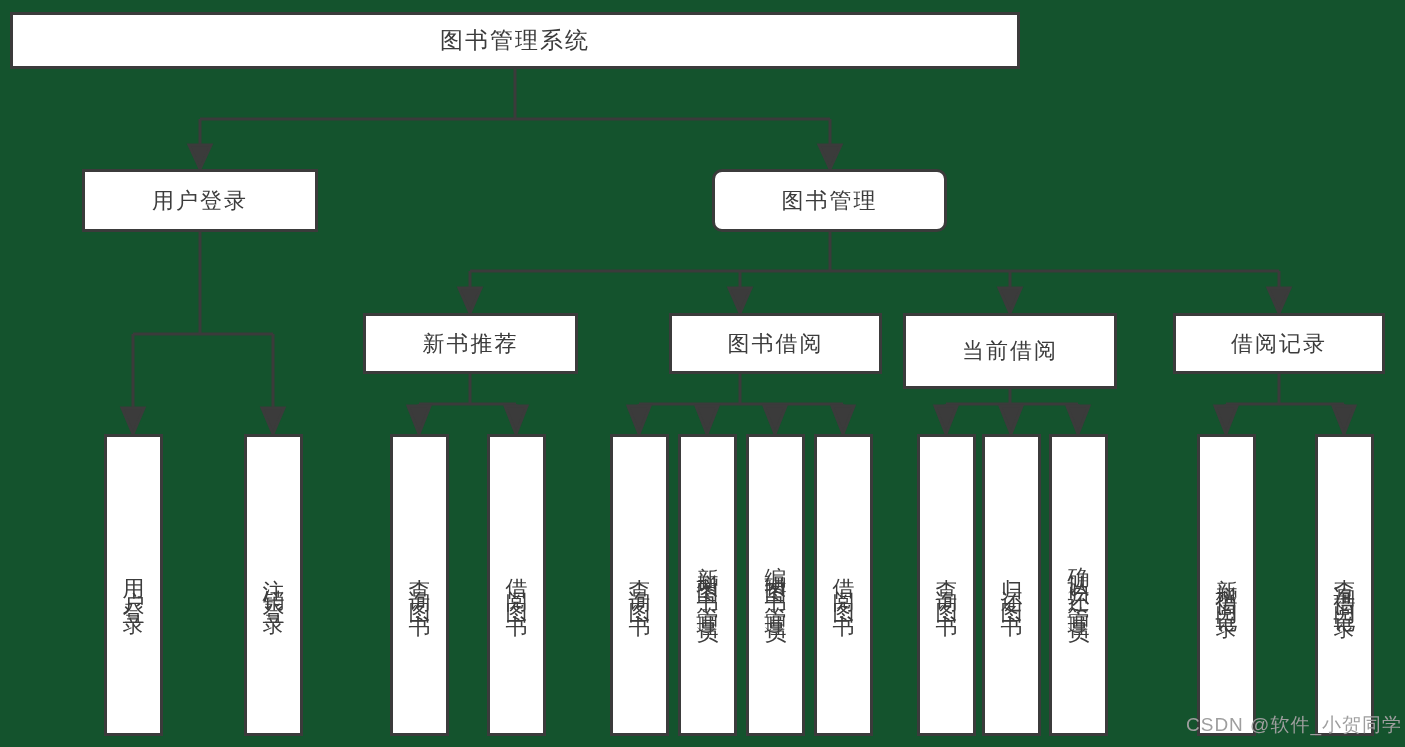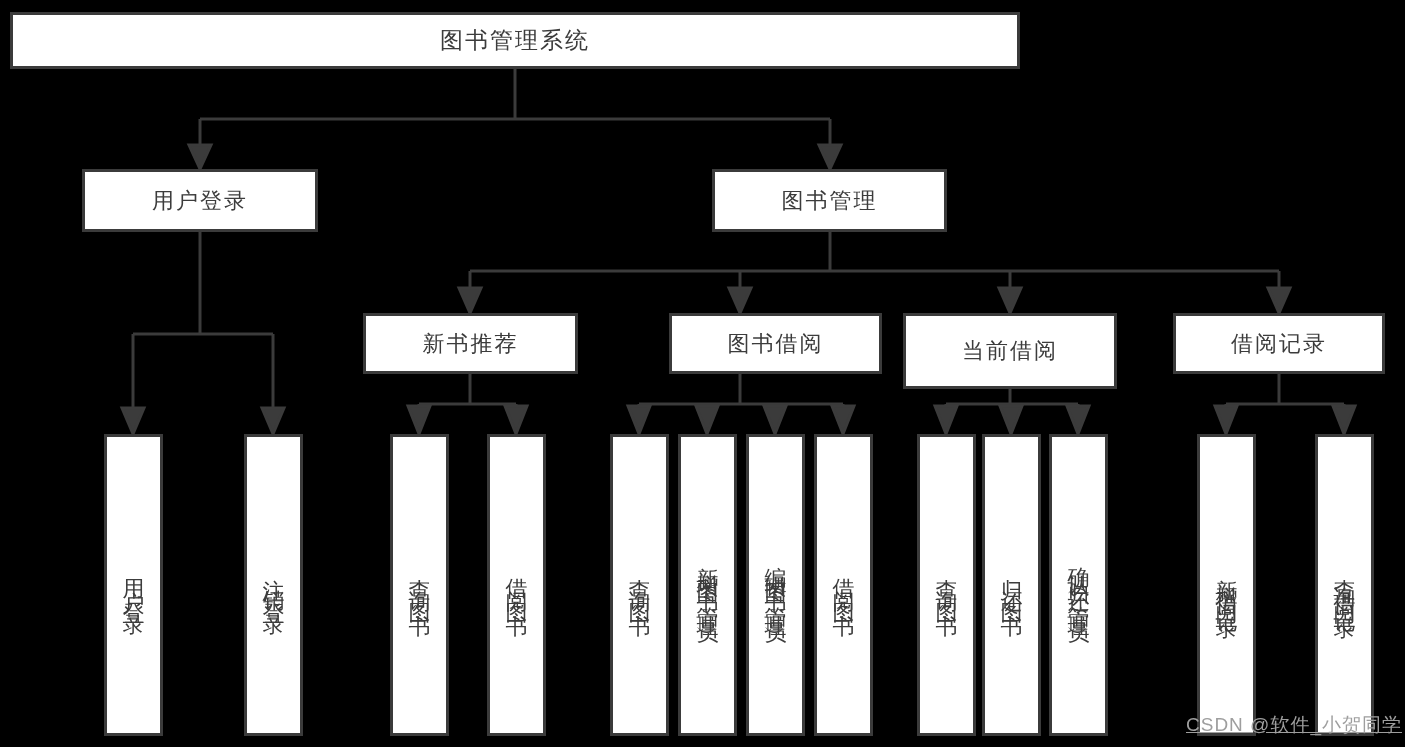--- a/index.html
+++ b/index.html
@@ -1,21 +1,21 @@
 <!DOCTYPE html>
 <html><head>
 <meta charset="utf-8">
 <style>
   * { margin: 0; padding: 0; box-sizing: border-box; }
   html, body { background: #ffffff; }
   .stage {
     position: relative;
     width: 1405px;
     height: 747px;
-    background: #000000;
+    background: #14532d;
     font-family: "Liberation Sans", sans-serif;
     color: #3c3c3c;
     overflow: hidden;
     padding-left: 20px;
   }
   .connectors {
     position: absolute;
     left: 0; top: 0;
     width: 1405px; height: 747px;
   }
@@ -50,21 +50,20 @@
   }
   .leaf.short span { letter-spacing: 12px; }
   .watermark {
     position: absolute;
     left: 1186px;
     top: 712px;
     font-size: 19px;
     color: #9e9e9e;
     letter-spacing: 1px;
     white-space: nowrap;
-    text-decoration: underline;
   }
 </style>
 </head>
 <body>
 
 <div class="stage">
 
   <svg class="connectors" viewBox="0 0 1405 747">
 
     <g stroke="#3b3b3b" stroke-width="3" fill="#3b3b3b">
@@ -111,21 +110,21 @@
     <g stroke="#3b3b3b" stroke-width="3" fill="#3b3b3b">
       <path d="M1279,374 V404 M1226,404 H1344 M1226,404 V412 M1344,404 V412" fill="none"></path>
       <polygon points="1215,406 1237,406 1226,434"></polygon>
       <polygon points="1333,406 1355,406 1344,434"></polygon>
     </g>
   </svg>
 
   <div class="node root" style="left:10px; top:12px; width:1010px; height:57px;">图书管理系统</div>
 
   <div class="node" style="left:82px; top:169px; width:236px; height:63px;">用户登录</div>
-  <div class="node" style="left:712px; top:169px; width:235px; height:63px;">图书管理</div>
+  <div class="node" style="left:712px; top:169px; width:235px; height:63px;border-radius:10px;">图书管理</div>
 
   <div class="node" style="left:363px; top:313px; width:215px; height:61px;font-family:Liberation Mono, monospace;">新书推荐</div>
   <div class="node" style="left:633px; top:313px; width:213px; height:61px;margin-left:36px;">图书借阅</div>
   <div class="node" style="left:903px; top:313px; width:214px; height:76px;">当前借阅</div>
   <div class="node" style="left:1173px; top:313px; width:212px; height:61px;">借阅记录</div>
 
   <div class="leaf short" style="left:104px; top:434px; width:59px; height:302px;">
     <span>用户登录</span>
   </div>
   <div class="leaf short" style="left:244px; top:434px; width:59px; height:302px;">

